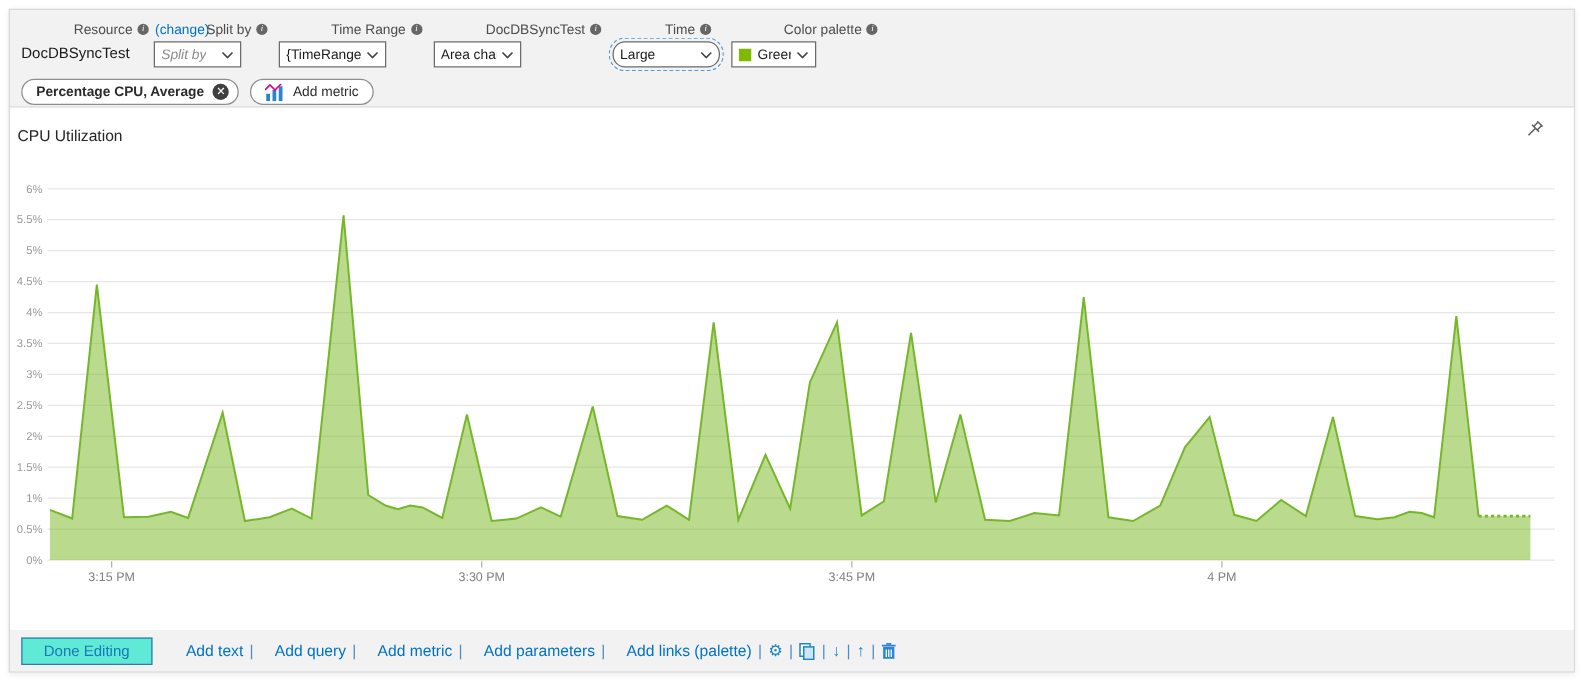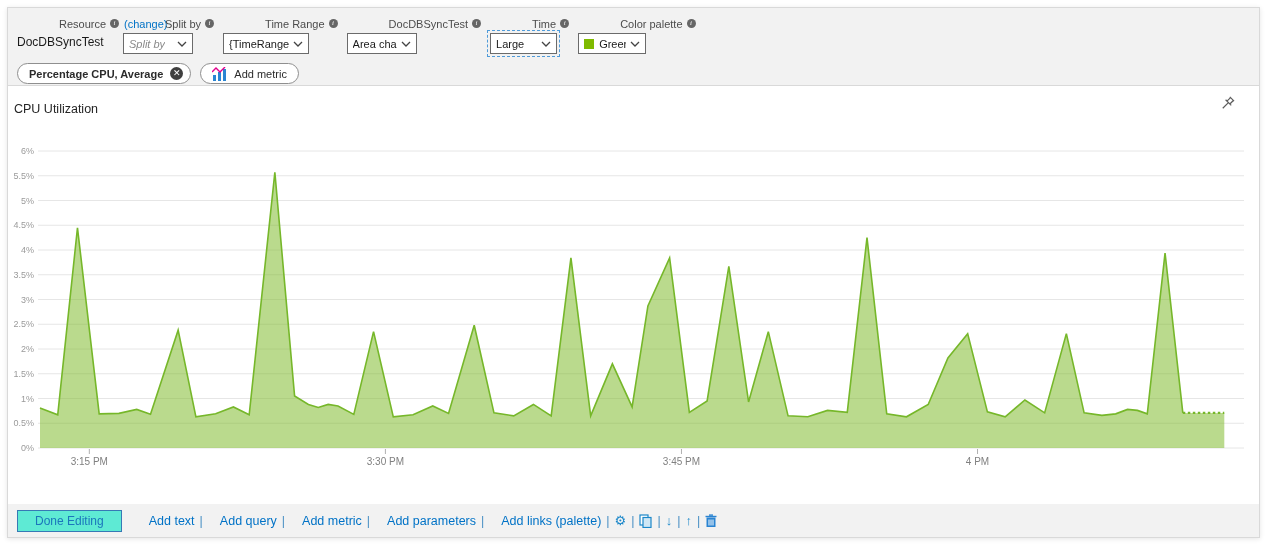--- a/index.html
+++ b/index.html
@@ -9,21 +9,21 @@
   
   .toolbar { position:absolute; left:0; top:0; right:0; height:77px; padding:8px 0 0 9px; }
   .row1 { display:flex; align-items:flex-start; }
   .resource-block { width:96px; margin-right:10px; }
   .flabel { font-size:11px; color:#4c4c4c; height:15px; white-space:nowrap; display:flex; align-items:center;margin-left:42px; }
   .info { display:inline-block; width:9px; height:9px; border-radius:50%; background:#666; color:#fff; font-size:7px; line-height:9px; text-align:center; font-style:italic; font-family:"Liberation Serif", serif; margin-left:4px; flex:0 0 auto; }
   .change-link { color:#0072c6; margin-left:5px; cursor:pointer; }
   .resource-value { font-size:12px; color:#1a1a1a; margin-top:4px; white-space:nowrap; }
   .field { margin-right:9px; }
   .dropdown { margin-top:2px; height:21px; background:#fff; border:1px solid #6b6b6b; display:flex; align-items:center; justify-content:space-between; padding:0 5px; font-size:11px; color:#1a1a1a; cursor:pointer; }
-  .w1{width:70px;} .w2{width:86px;} .w3{width:70px;} .w4{width:67px;} .w5{width:68px;}
+  .w1{width:70px;} .w2{width:86px;} .w3{width:70px;} .w4{width:86px;border-radius:10px;} .w5{width:68px;}
   .dropdown.focused { outline:1px dashed #4f9bd9; outline-offset:2px; }
   .dd-value { white-space:nowrap; overflow:hidden; }
   .dd-value.placeholder { color:#8a8a8a; font-style:italic; }
   .chev { flex:0 0 auto; margin-left:4px; }
   .swatch { display:inline-block; width:10px; height:10px; background:#7fba00; margin-right:5px; flex:0 0 auto; }
   .dd-left { display:flex; align-items:center; overflow:hidden; }
 
   .row2 { display:flex; align-items:flex-start; margin-top:9px; }
   .pill { height:21px; border:1px solid #8f8f8f; border-radius:11px; background:#fff; display:flex; align-items:center; padding:0 7px 0 11px; font-size:11px; font-weight:bold; color:#2b2b2b; margin-right:9px; cursor:pointer; }
   .pill-close { width:13px; height:13px; border-radius:50%; background:#3f3f3f; color:#fff; font-size:9px; line-height:13px; text-align:center; margin-left:7px; cursor:pointer; font-weight:normal; }

